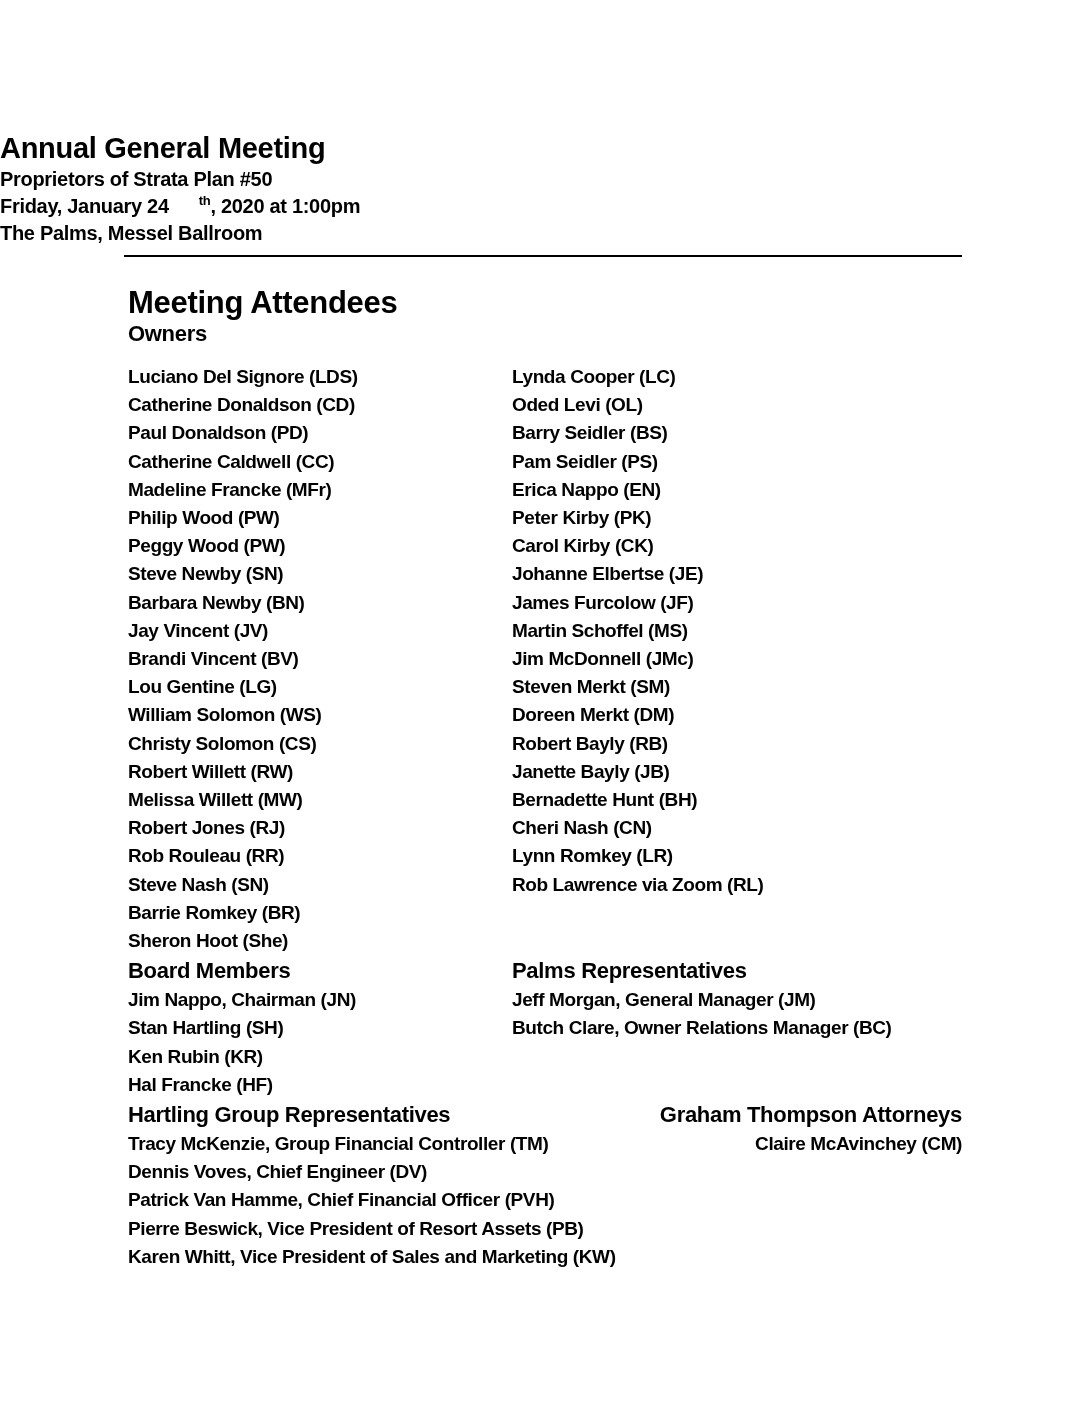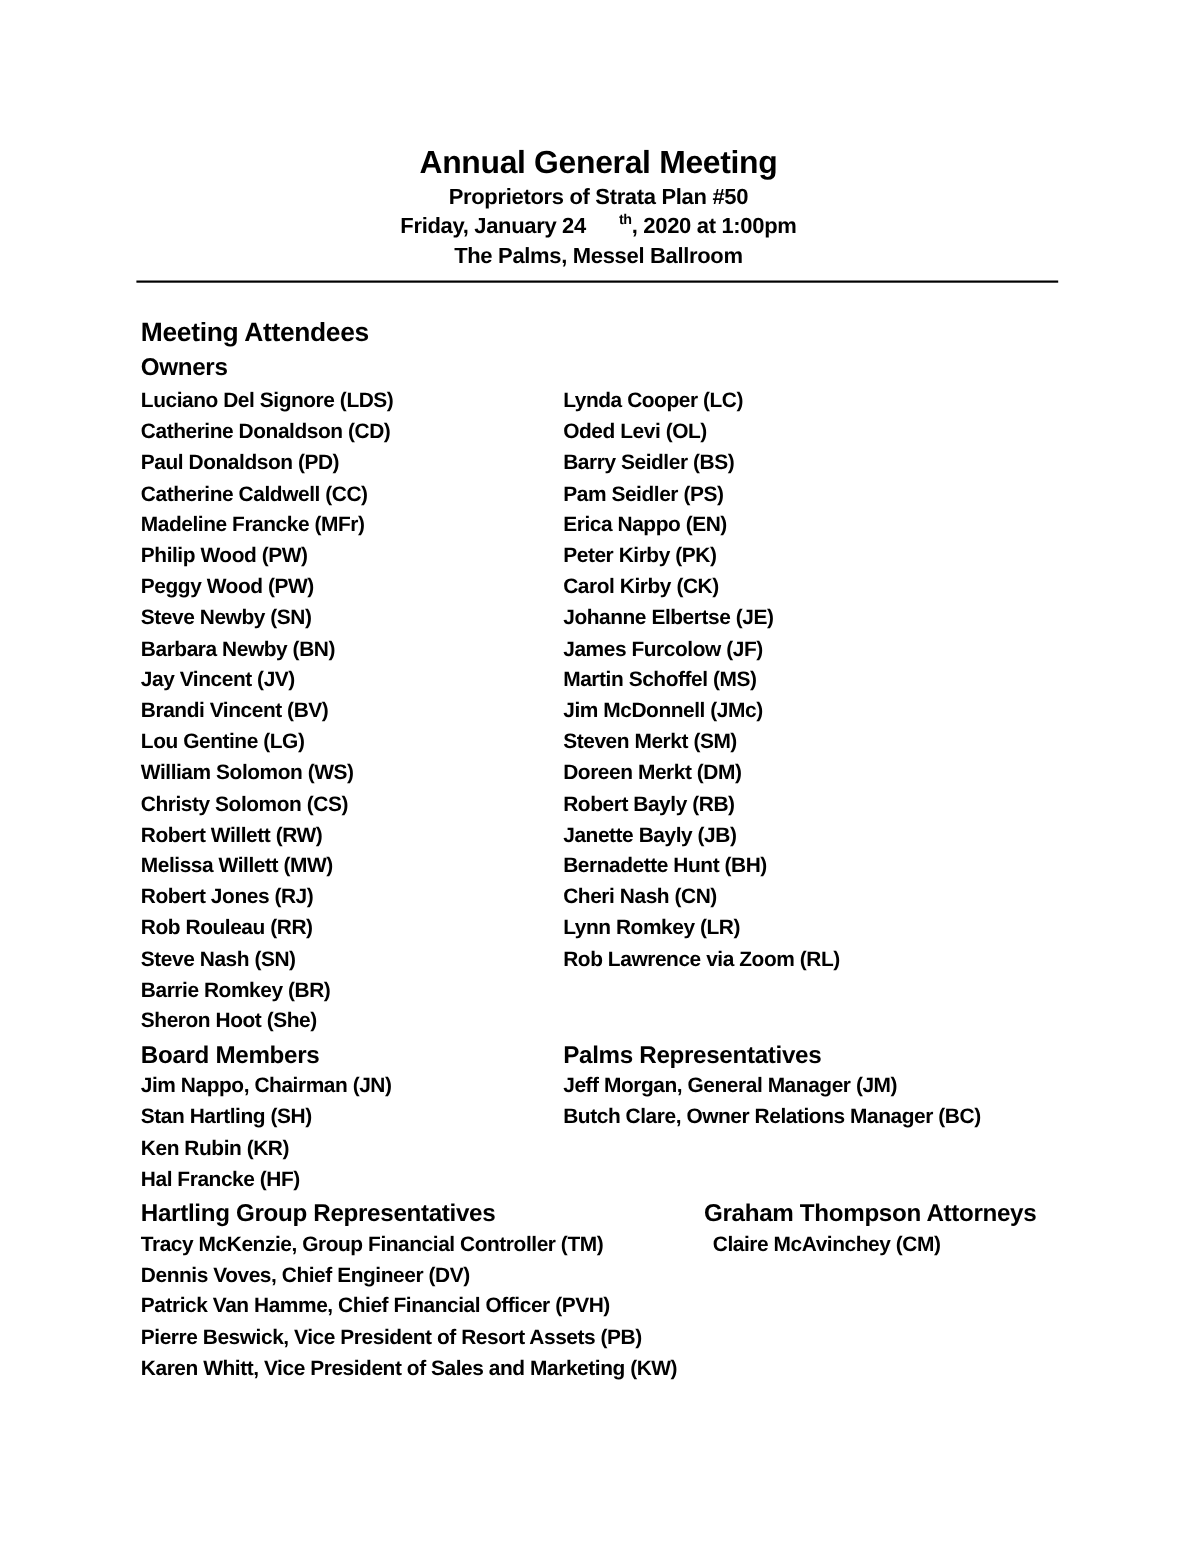--- a/index.html
+++ b/index.html
@@ -11,21 +11,20 @@
     color: #000000;
     position: relative;
     overflow: hidden;
   }
   .page {
     position: absolute;
     inset: 0;
     background: #ffffff;
   }
   .header {
-    text-align: center;
     padding-top: 130px;
   }
   .title {
     font-size: 29px;
     font-weight: bold;
     line-height: 36px;
     letter-spacing: -0.3px;
   }
   .sub {
     font-size: 20px;
@@ -43,21 +42,21 @@
   .rule {
     border: none;
     border-top: 2.5px solid #000000;
     width: 838px;
     margin: 8px auto 0 124px;
   }
   .content {
     padding: 0 126px 0 128px;
   }
   h2.section-heading {
-    font-size: 24px;
+    font-size: 31px;
     font-weight: bold;
     line-height: 30px;
     margin-top: 31px;
     letter-spacing: -0.3px;
   }
   h3.sub-heading {
     font-size: 22px;
     font-weight: bold;
     line-height: 31px;
     letter-spacing: -0.3px;
@@ -72,29 +71,30 @@
   }
   .col-right {
     flex: 1 1 auto;
   }
   .col-left2 {
     width: 512px;
     flex: 0 0 512px;
   }
   .col-right2 {
     flex: 1 1 auto;
+    text-align: right;
   }
   .name-line {
     font-size: 19px;
     font-weight: bold;
     line-height: 28.2px;
     letter-spacing: -0.4px;
     white-space: nowrap;
   }
-  .owners-block { margin-top: 2px; }
+  .owners-block { margin-top: 14px; }
   .indent-slight .name-line { padding-left: 8px; }
 </style>
 </head>
 <body>
 
 <div class="page">
 
   <header class="header">
     <div class="title">Annual General Meeting</div>
     <div class="sub">Proprietors of Strata Plan #50</div>

